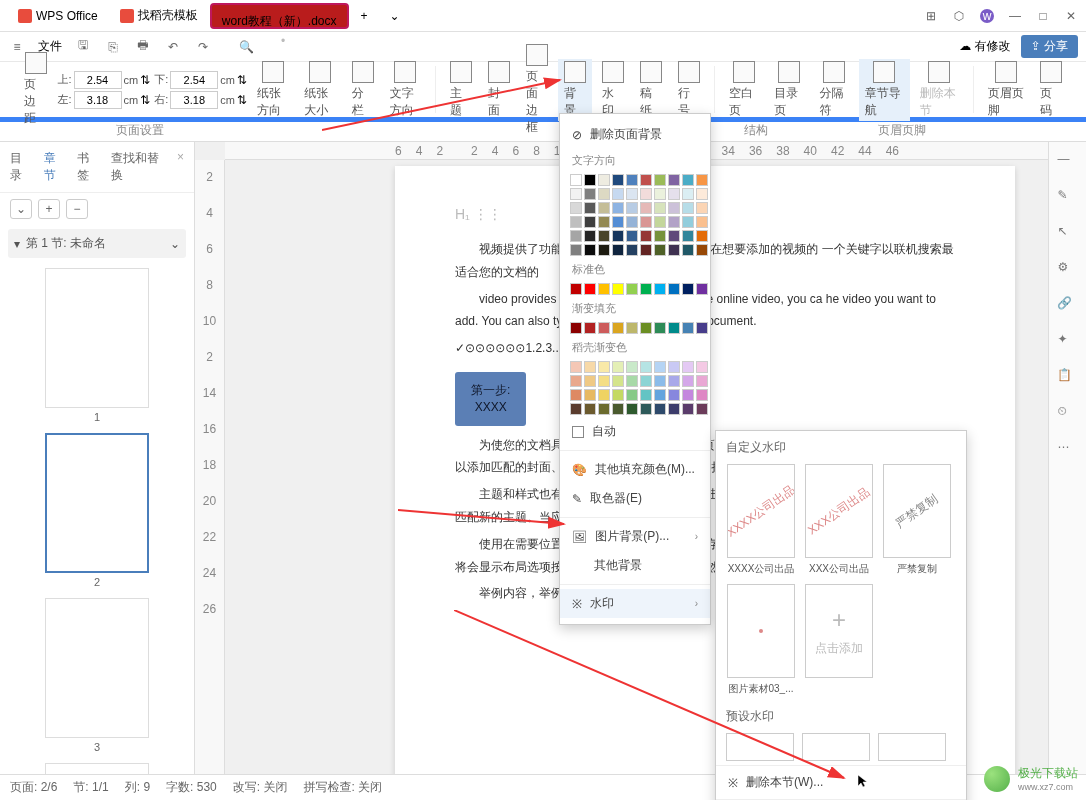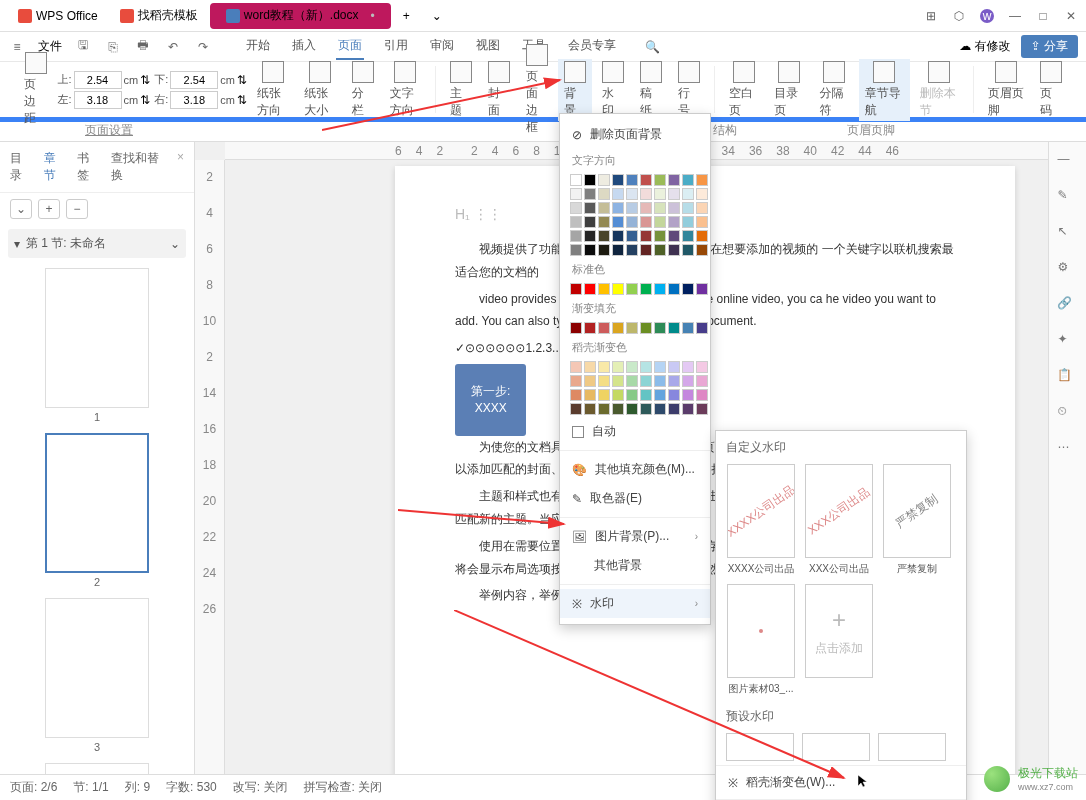--- a/index.html
+++ b/index.html
@@ -1,19 +1,19 @@
 <!DOCTYPE html>
 <html><head>
 <meta charset="utf-8">
 <style>
 *{margin:0;padding:0;box-sizing:border-box;font-family:"Microsoft YaHei",sans-serif;font-size:12px;}
 body{background:#f5f5f5;width:1086px;height:800px;overflow:hidden;position:relative;}
 .titlebar{height:32px;background:#fff;border-bottom:1px solid #e0e0e0;display:flex;align-items:center;padding:0 8px;}
 .tab{display:flex;align-items:center;gap:4px;padding:4px 10px;border-radius:4px;margin-right:2px;height:26px;}
-.tab.active{background:#be185d;border:6px solid #be185d;}
+.tab.active{background:#b91c1c;border:2px solid #be185d;flex-direction:column;}
 .tab-icon{width:14px;height:14px;display:inline-block;}
 .wps-logo{background:#e84c3d;border-radius:2px;}
 .doc-icon{background:#4a7ebb;border-radius:2px;}
 .template-icon{background:#e84c3d;border-radius:2px;}
 .win-controls{margin-left:auto;display:flex;gap:14px;align-items:center;}
 .win-btn{width:14px;height:14px;display:flex;align-items:center;justify-content:center;color:#666;}
 .menubar{height:30px;background:#fff;display:flex;align-items:center;padding:0 8px;gap:12px;border-bottom:1px solid #e8e8e8;}
 .menu-icon{width:18px;height:18px;color:#666;display:flex;align-items:center;justify-content:center;}
 .menu-tabs{display:flex;gap:18px;margin-left:20px;}
 .menu-tab{color:#555;padding:4px 2px;}
@@ -39,21 +39,21 @@
 .section-header{margin:4px 8px;padding:6px;background:#f2f2f2;border-radius:3px;display:flex;align-items:center;gap:6px;color:#555;}
 .thumbs{flex:1;overflow-y:auto;padding:6px;display:flex;flex-direction:column;gap:10px;align-items:center;}
 .thumb{width:104px;background:#fff;border:1px solid #ddd;position:relative;}
 .thumb.sel{border:2px solid #4a7ebb;}
 .thumb-num{text-align:center;font-size:11px;color:#666;margin-top:3px;}
 .ruler-area{flex:1;background:#f0f0f0;position:relative;overflow:hidden;}
 .hruler{position:absolute;top:0;left:30px;right:0;height:18px;background:#f8f8f8;border-bottom:1px solid #ddd;font-size:9px;color:#888;display:flex;align-items:center;padding-left:170px;gap:14px;}
 .vruler{position:absolute;top:18px;left:0;width:30px;bottom:0;background:#f8f8f8;border-right:1px solid #ddd;display:flex;flex-direction:column;align-items:center;font-size:9px;color:#888;padding-top:10px;gap:22px;}
 .page{position:absolute;top:24px;left:200px;width:620px;background:#fff;box-shadow:0 2px 6px rgba(0,0,0,0.15);padding:40px 60px;min-height:800px;}
 .page p{font-size:12px;line-height:1.9;color:#333;text-indent:2em;margin-bottom:4px;}
-.step-box{display:inline-block;background:#5b7fb5;color:#ffffff;padding:19px 16px;border-radius:3px;margin:0 0;text-align:center;line-height:1.4;}
+.step-box{display:inline-block;background:#5b7fb5;color:#0f172a;padding:10px 16px;border-radius:3px;margin:8px 0;text-align:center;line-height:1.4;}
 .rtools{width:38px;background:#fafafa;border-left:1px solid #ddd;display:flex;flex-direction:column;align-items:center;padding-top:10px;gap:16px;}
 .rtool{width:20px;height:20px;color:#777;}
 .statusbar{position:absolute;bottom:0;left:0;right:0;height:26px;background:#fff;border-top:1px solid #ddd;display:flex;align-items:center;padding:0 10px;gap:16px;font-size:11px;color:#666;}
 
 .bg-dropdown{position:absolute;top:113px;left:559px;width:152px;background:#fff;border:1px solid #ccc;box-shadow:0 4px 12px rgba(0,0,0,0.2);z-index:100;padding:6px 0;}
 .dd-item{padding:6px 12px;display:flex;align-items:center;gap:8px;font-size:12px;color:#444;}
 .dd-item.hover{background:#eef4fb;}
 .dd-label{padding:4px 12px;font-size:11px;color:#888;}
 .color-grid{padding:2px 10px;display:grid;grid-template-columns:repeat(10,12px);gap:2px;}
 .color-cell{width:12px;height:12px;border:1px solid #ccc;}
@@ -110,30 +110,20 @@
 </div>
 
 <div class="menubar">
   <span class="menu-icon">≡</span>
   <span>文件</span>
   <span class="menu-icon">🖫</span>
   <span class="menu-icon">⎘</span>
   <span class="menu-icon">🖶</span>
   <span class="menu-icon">↶</span>
   <span class="menu-icon">↷</span>
-  <div class="menu-tabs">
-    <span class="menu-tab">开始</span>
-    <span class="menu-tab">插入</span>
-    <span class="menu-tab active">页面</span>
-    <span class="menu-tab">引用</span>
-    <span class="menu-tab">审阅</span>
-    <span class="menu-tab">视图</span>
-    <span class="menu-tab">工具</span>
-    <span class="menu-tab">会员专享</span>
-  </div>
   <span class="menu-icon" style="margin-left:14px;">🔍</span>
   <div class="menubar-right">
     <span>☁ <span>有修改</span></span>
     <span class="share-btn">⇪ <span>分享</span></span>
   </div>
 </div>
 
 <div class="ribbon">
   <div class="ribbon-group">
     <div class="ribbon-row">
@@ -250,21 +240,21 @@
           <span>页眉页脚</span>
         </div>
       <div class="ribbon-btn">
           <div class="ribbon-ico"></div>
           <span>页码</span>
         </div>
     </div>
   </div>
 </div>
 <div style="background:#fff;display:flex;font-size:10px;color:#888;border-bottom:1px solid #ddd;padding:0 0 2px;">
-  <span style="margin-left:85px;text-decoration:underline;">页面设置</span>
+  <span style="margin-left:116px;">页面设置</span>
   <span style="margin-left:580px;">结构</span>
   <span style="margin-left:110px;">页眉页脚</span>
 </div>
 
 <div class="workspace">
   <div class="sidebar">
     <div class="side-tabs">
       <span>目录</span>
       <span class="active">章节</span>
       <span>书签</span>
@@ -573,21 +563,21 @@
       </div>
   </div>
   <div class="wm-label">预设水印</div>
   <div class="wm-grid">
     <div class="wm-preview" style="height:28px;width:68px;"></div>
     <div class="wm-preview" style="height:28px;width:68px;"></div>
     <div class="wm-preview" style="height:28px;width:68px;"></div>
   </div>
   <div class="wm-action">
       <span>※</span>
-      <span>稻壳渐变色(W)...</span>
+      <span>删除本节(W)...</span>
     </div>
   <div class="wm-action hover"></div>
 </div>
 
 <svg class="red-arrow" style="top:74px;left:322px;" width="250" height="60">
     <defs>
       <marker id="ah1" markerWidth="10" markerHeight="10" refX="8" refY="3" orient="auto">
         <path d="M0,0 L0,6 L9,3 z" fill="#e33"></path>
       </marker>
     </defs>

